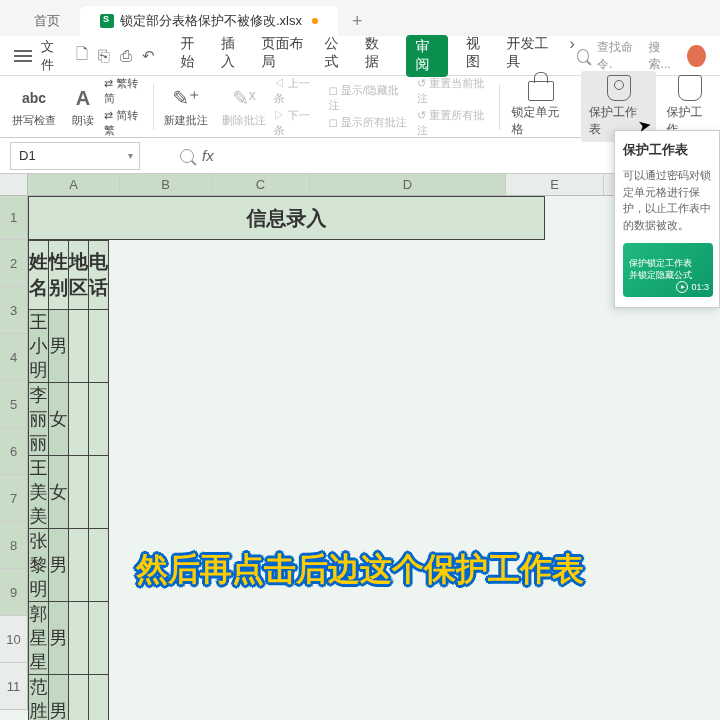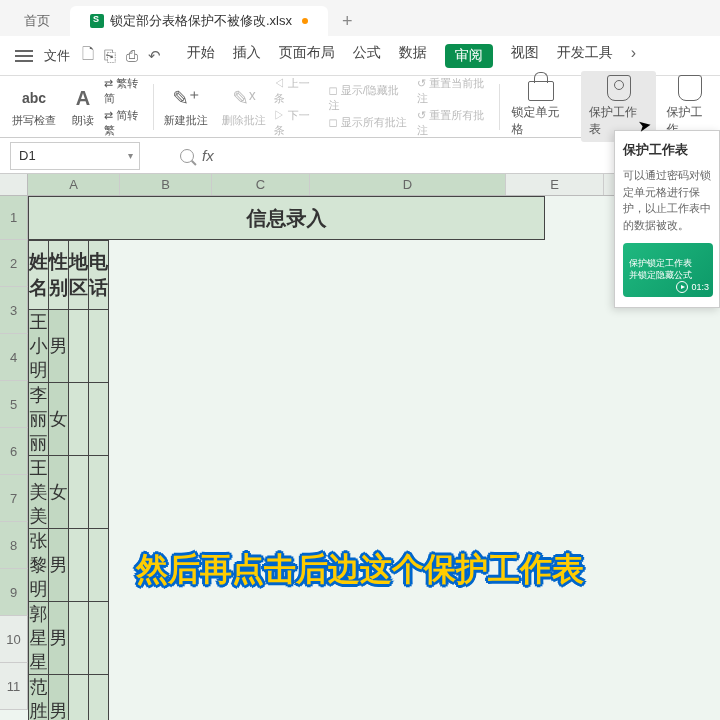--- a/index.html
+++ b/index.html
@@ -1,17 +1,17 @@
 <!DOCTYPE html>
 <html><head>
 <meta charset="utf-8">
 <style>
 *{margin:0;padding:0;box-sizing:border-box;font-family:"Microsoft YaHei",Arial,sans-serif}
 body{width:720px;height:720px;overflow:hidden;background:#f5f5f5;position:relative}
-.tabs{height:36px;display:flex;align-items:center;gap:0;background:#f5f5f5;padding:6px 4px 0}
+.tabs{height:36px;display:flex;align-items:center;gap:0;background:#f5f5f5;padding:6px 14px 0}
 .tab{padding:6px 20px;font-size:13px;color:#666;border-radius:6px 6px 0 0;display:flex;align-items:center;gap:6px}
 .tab.home{background:transparent}
 .tab.active{background:#fff;color:#333}
 .tab .doc-icon{width:14px;height:14px;background:#0a8f4f;border-radius:2px;display:inline-block;position:relative}
 .tab .doc-icon::after{content:"S";position:absolute;color:#fff;font-size:9px;font-weight:bold;left:3px;top:0}
 .tab .dot{width:6px;height:6px;background:#ff9500;border-radius:50%;margin-left:4px}
 .tab-add{padding:6px 14px;color:#888;font-size:18px;cursor:pointer}
 .menubar{height:40px;background:#fff;display:flex;align-items:center;padding:0 12px;border-bottom:1px solid #ddd;gap:2px}
 .menu-icon{width:24px;height:24px;display:flex;align-items:center;justify-content:center;font-size:15px;color:#666}
 .hamburger{width:18px;height:2px;background:#666;position:relative}
@@ -93,20 +93,26 @@
     <span class="ribbon-tab">开始</span>
     <span class="ribbon-tab">插入</span>
     <span class="ribbon-tab">页面布局</span>
     <span class="ribbon-tab">公式</span>
     <span class="ribbon-tab">数据</span>
     <span class="ribbon-tab active">审阅</span>
     <span class="ribbon-tab">视图</span>
     <span class="ribbon-tab">开发工具</span>
     <span style="color:#666">›</span>
   </div>
+  <div class="search-area">
+    <span class="search-icon-s"></span>
+    <span>查找命令.</span>
+    <span>搜索...</span>
+    <div class="avatar"></div>
+  </div>
 </div>
 
 <div class="toolbar">
   <div class="tool-group">
     <div class="tool-icon" style="font-size:14px;font-weight:bold;color:#555">abc</div>
     <div class="tool-btn">拼写检查</div>
   </div>
   <div class="tool-group">
     <div class="tool-icon" style="font-weight:bold">A</div>
     <div class="tool-btn">朗读</div>

